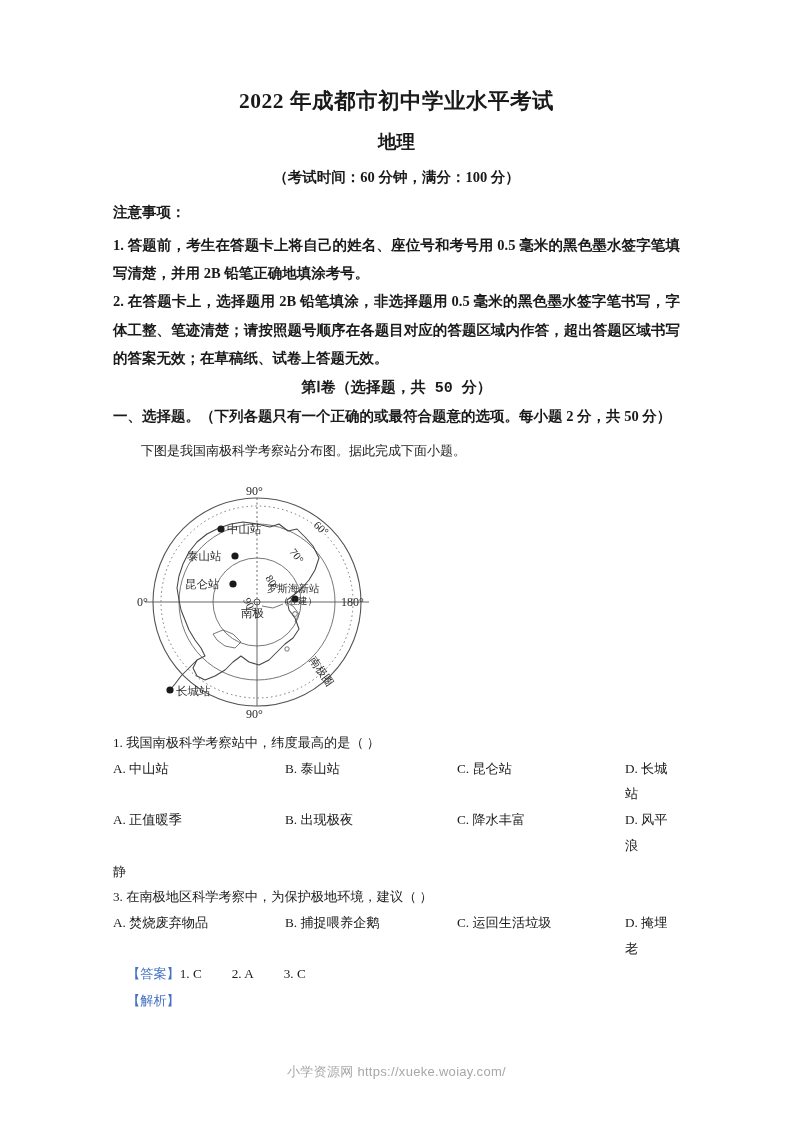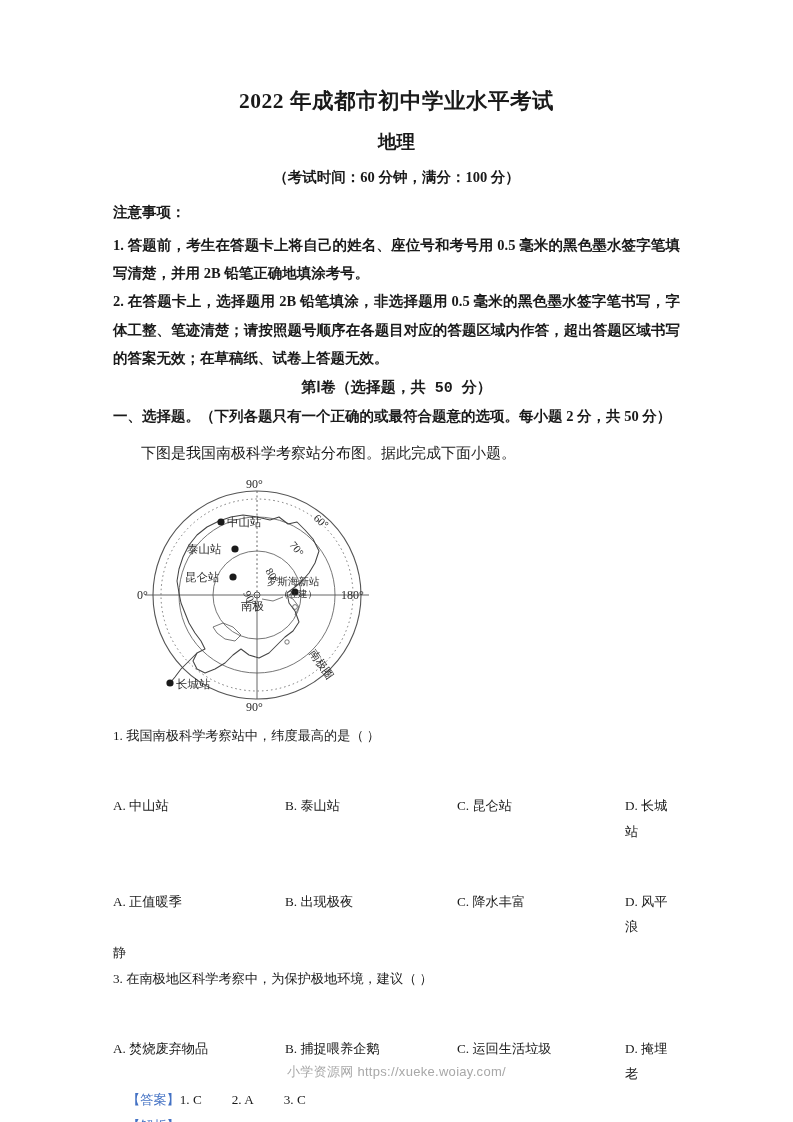--- a/index.html
+++ b/index.html
@@ -77,25 +77,25 @@
   .section-head {
     font-size: 14.5px;
     font-weight: bold;
     line-height: 1.95;
     margin: 0 0 4px 0;
     text-align: justify;
     text-justify: inter-ideograph;
   }
 
   .material-intro {
-    font-size: 15px;
+    font-size: 13px;
     line-height: 1.8;
-    margin: 10px 0 10px 0;
+    margin: 10px 0 20px 0;
     padding-left: 28px;
-    font-family: Liberation Serif, serif;
+    font-family: Liberation Mono, monospace;
   }
 
   
   .figure-wrap {
     margin: 2px 0 8px 0;
     display: flex;
     justify-content: flex-start;
     padding-left: 24px;
   }
 
@@ -108,21 +108,20 @@
   .q-options {
     font-size: 13.2px;
     line-height: 1.95;
     margin: 0;
     position: relative;
     display: block;
   }
   .opt {
     display: inline-block;
     vertical-align: top;
-    margin-top: 44px;
   }
   .opt-a { width: 172px; }
   .opt-b { width: 172px; }
   .opt-c { width: 168px; }
   .opt-d { width: 55px; }
   .opt-wrap-line {
     font-size: 13.2px;
     line-height: 1.95;
     margin: 0;
   }

